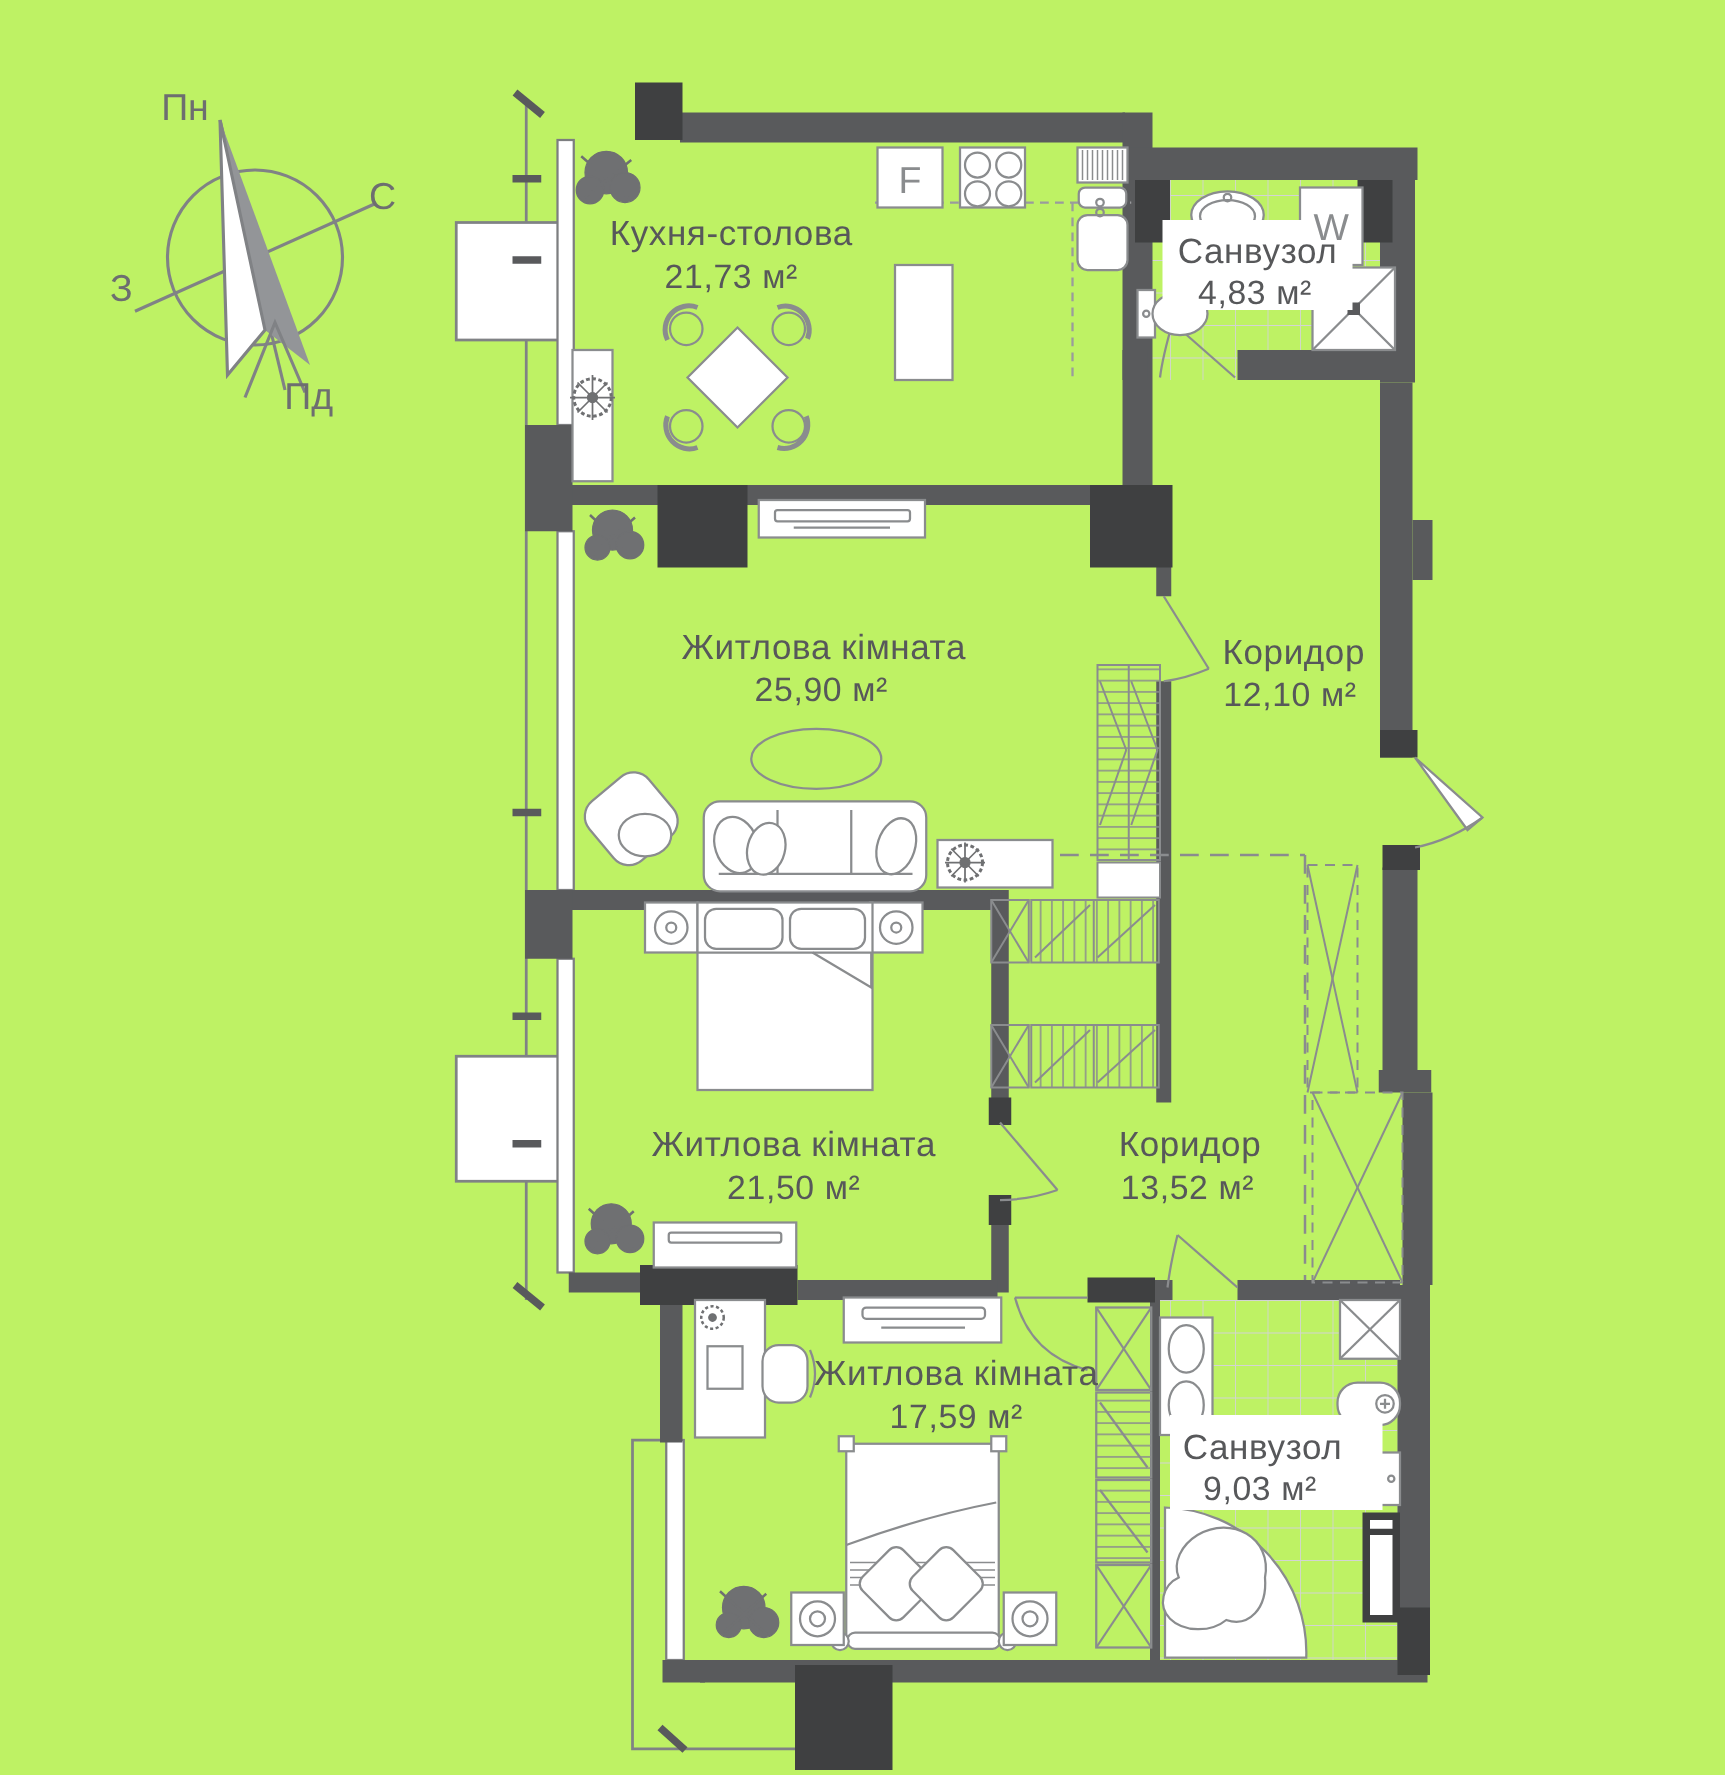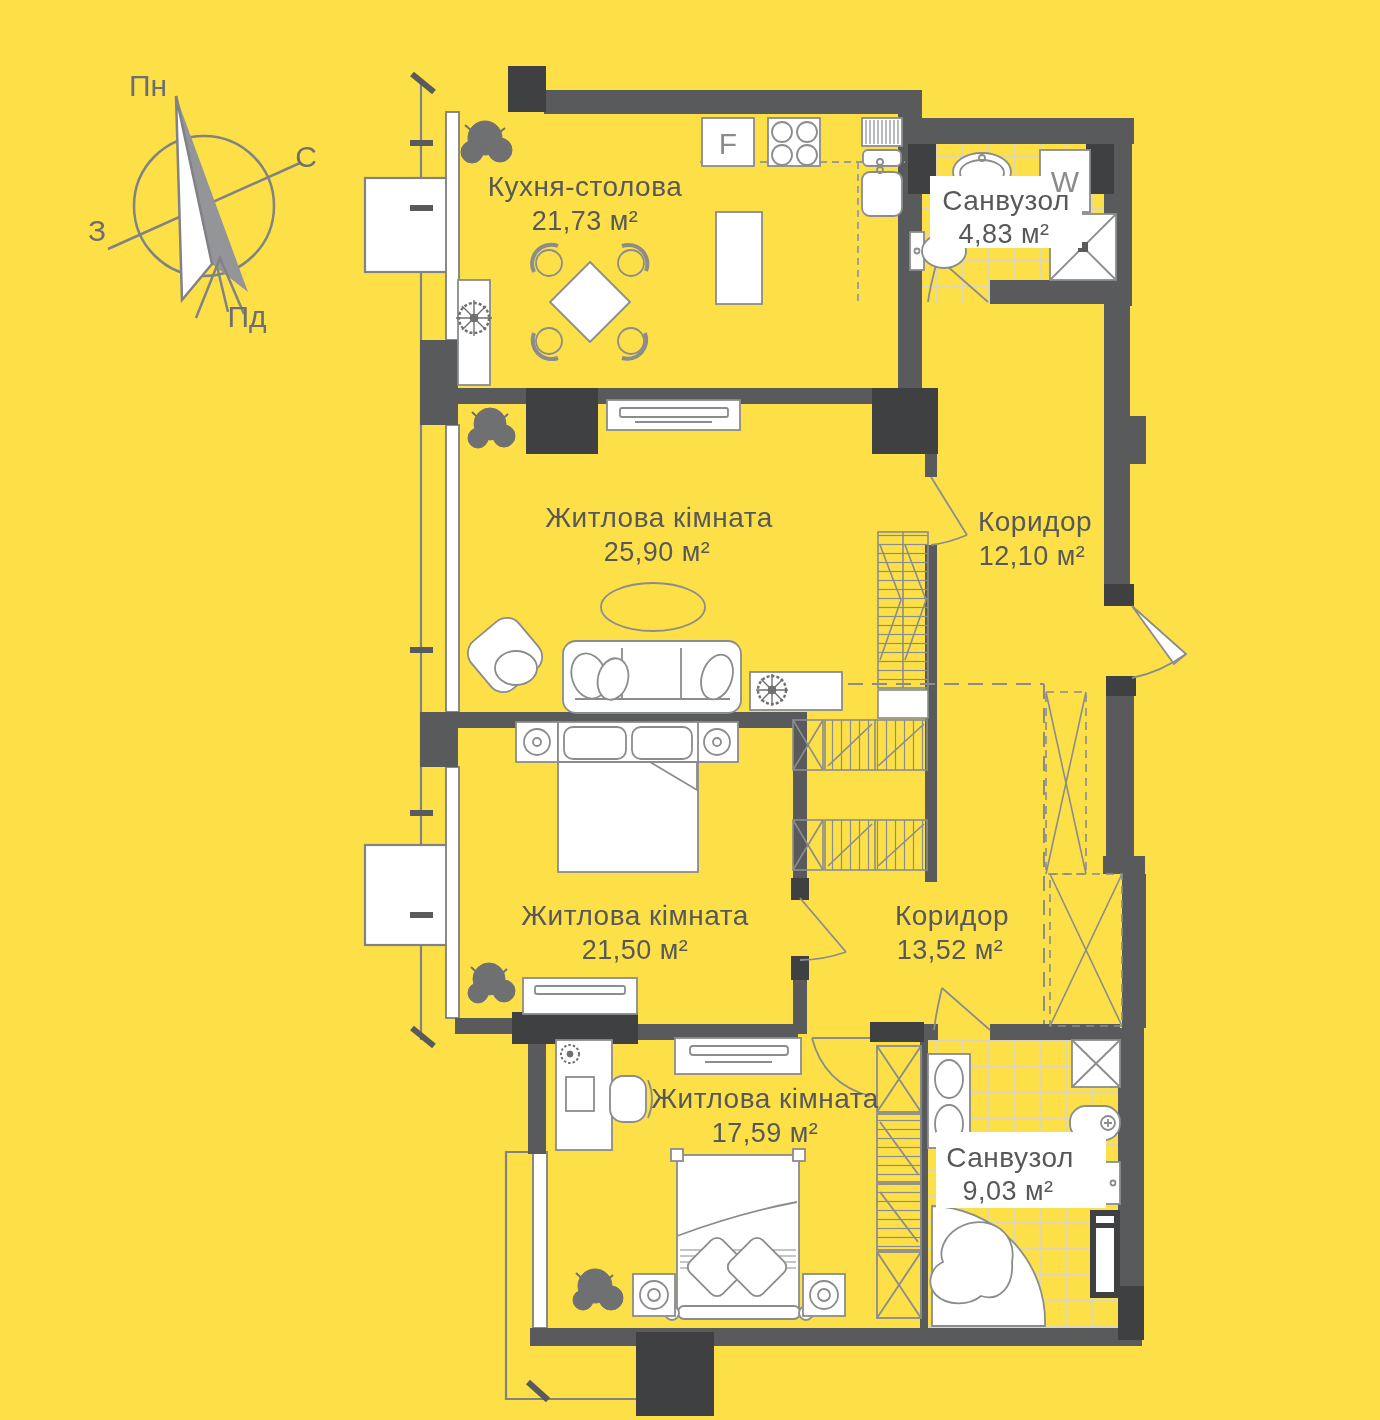--- a/index.html
+++ b/index.html
@@ -1,16 +1,16 @@
 <!DOCTYPE html>
 <html><head>
 <meta charset="utf-8">
 <style>
   html,body{margin:0;padding:0;background:#ffffff;}
-  #stage{position:relative;width:1380px;height:1420px;background:#fde047;overflow:hidden;
+  #stage{position:relative;width:1380px;height:1420px;background:#bef264;overflow:hidden;
          font-family:"Liberation Sans", sans-serif;}
   svg{position:absolute;left:0;top:0;}
   text{font-family:"Liberation Sans", sans-serif;fill:#57585a;}
   .room-name{font-size:28px;letter-spacing:.5px;}
   .room-area{font-size:27px;letter-spacing:.5px;}
   .appliance{font-size:30px;fill:#8a8c8e;}
   .compass-label{font-size:30px;fill:#6d6e70;}
 </style>
 </head>
 <body>

